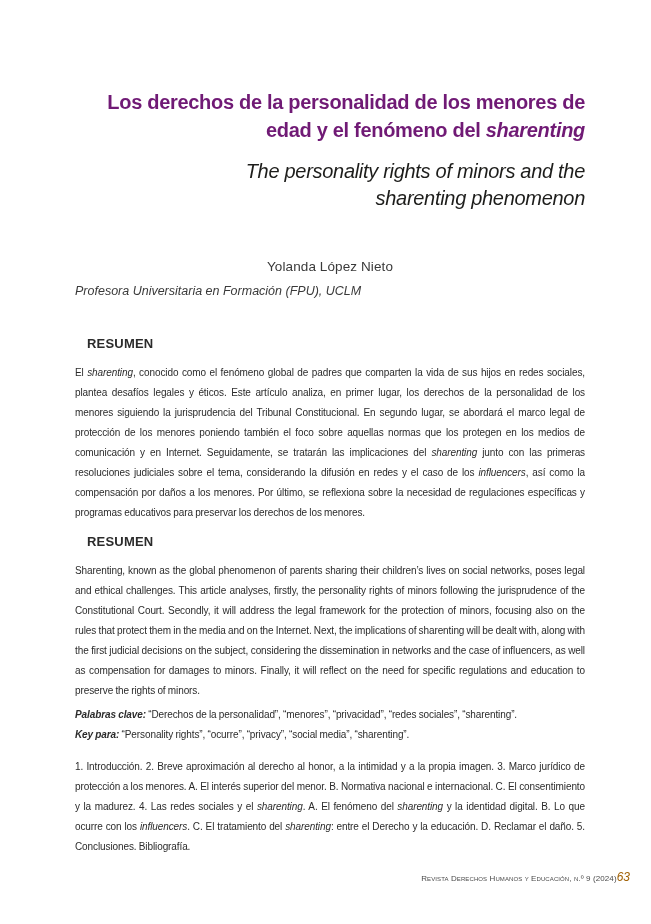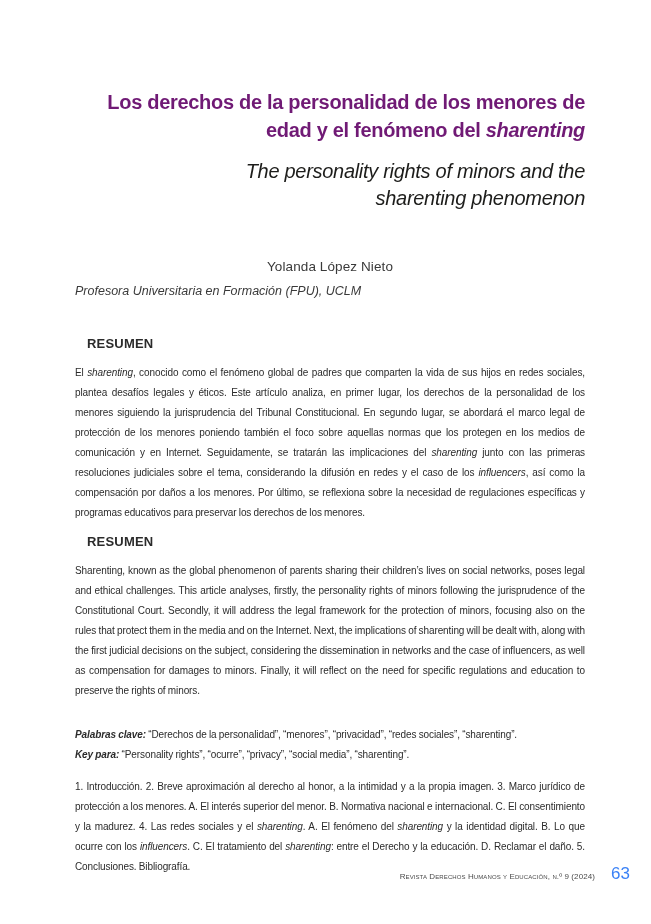--- a/index.html
+++ b/index.html
@@ -75,39 +75,40 @@
     line-height: 20px;
     text-align: justify;
     letter-spacing: -0.1px;
     word-spacing: -0.4px;
     color: #2b2b2b;
   }
   .body-par .i { font-style: italic; }
   .body-par .b { font-weight: bold; }
   .title-es .i { font-style: italic; }
   .kw-par { margin-top: 0; }
-  .kw-block { margin-top: 24px; }
+  .kw-block { margin-top: 4px; }
   .kw-block .body-par + .body-par { margin-top: 0; }
   .footer {
     position: absolute;
     right: 21px;
     bottom: 40px;
     display: flex;
     align-items: baseline;
-    gap: 16px;
+    gap: 0;
   }
   .footer-journal {
     font-size: 8px;
     font-variant: small-caps;
     letter-spacing: 0.1px;
     color: #4a4a4a;
   }
   .footer-pagenum {
-    font-size: 17px;
-    color: #3b82f6;
+    font-size: 12px;
+    color: #a16207;
+    font-style: italic;
   }
 </style>
 </head>
 <body>
 
 <div class="page">
 
   <header>
     <h1 class="title-es"><span>Los derechos de la personalidad de los menores de</span><br><span>edad y el fenómeno del </span><span class="i">sharenting</span></h1>
     <h2 class="title-en"><span>The personality rights of minors and the</span><br><span>sharenting phenomenon</span></h2>

